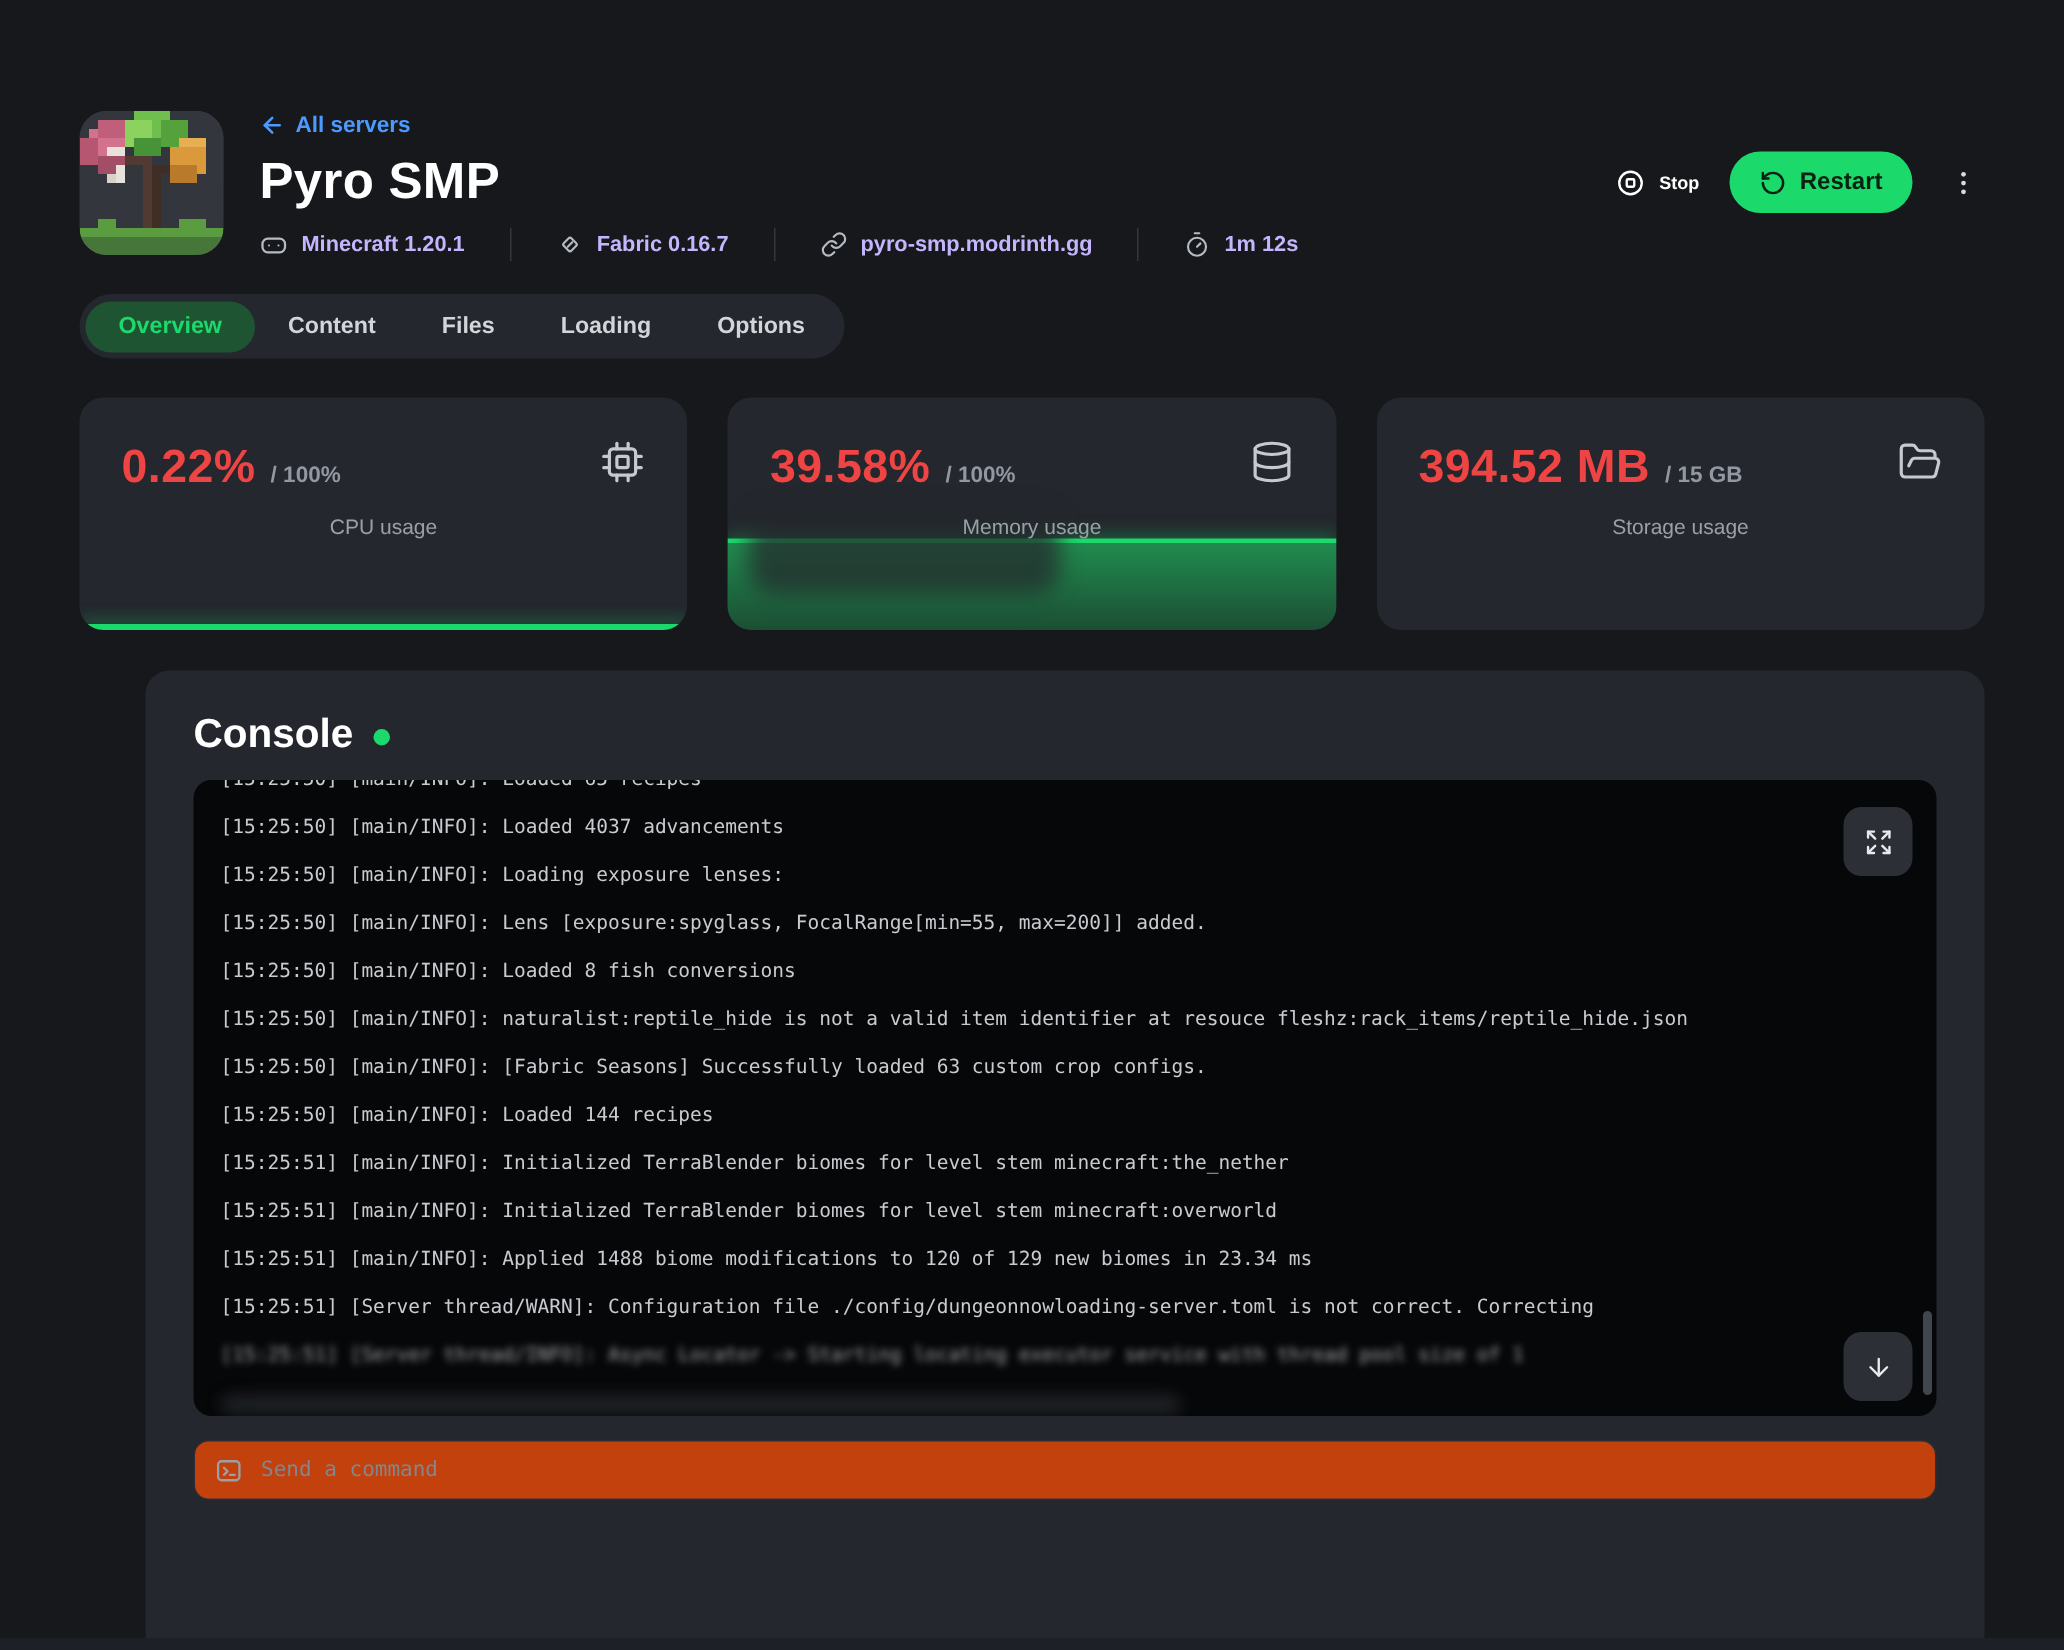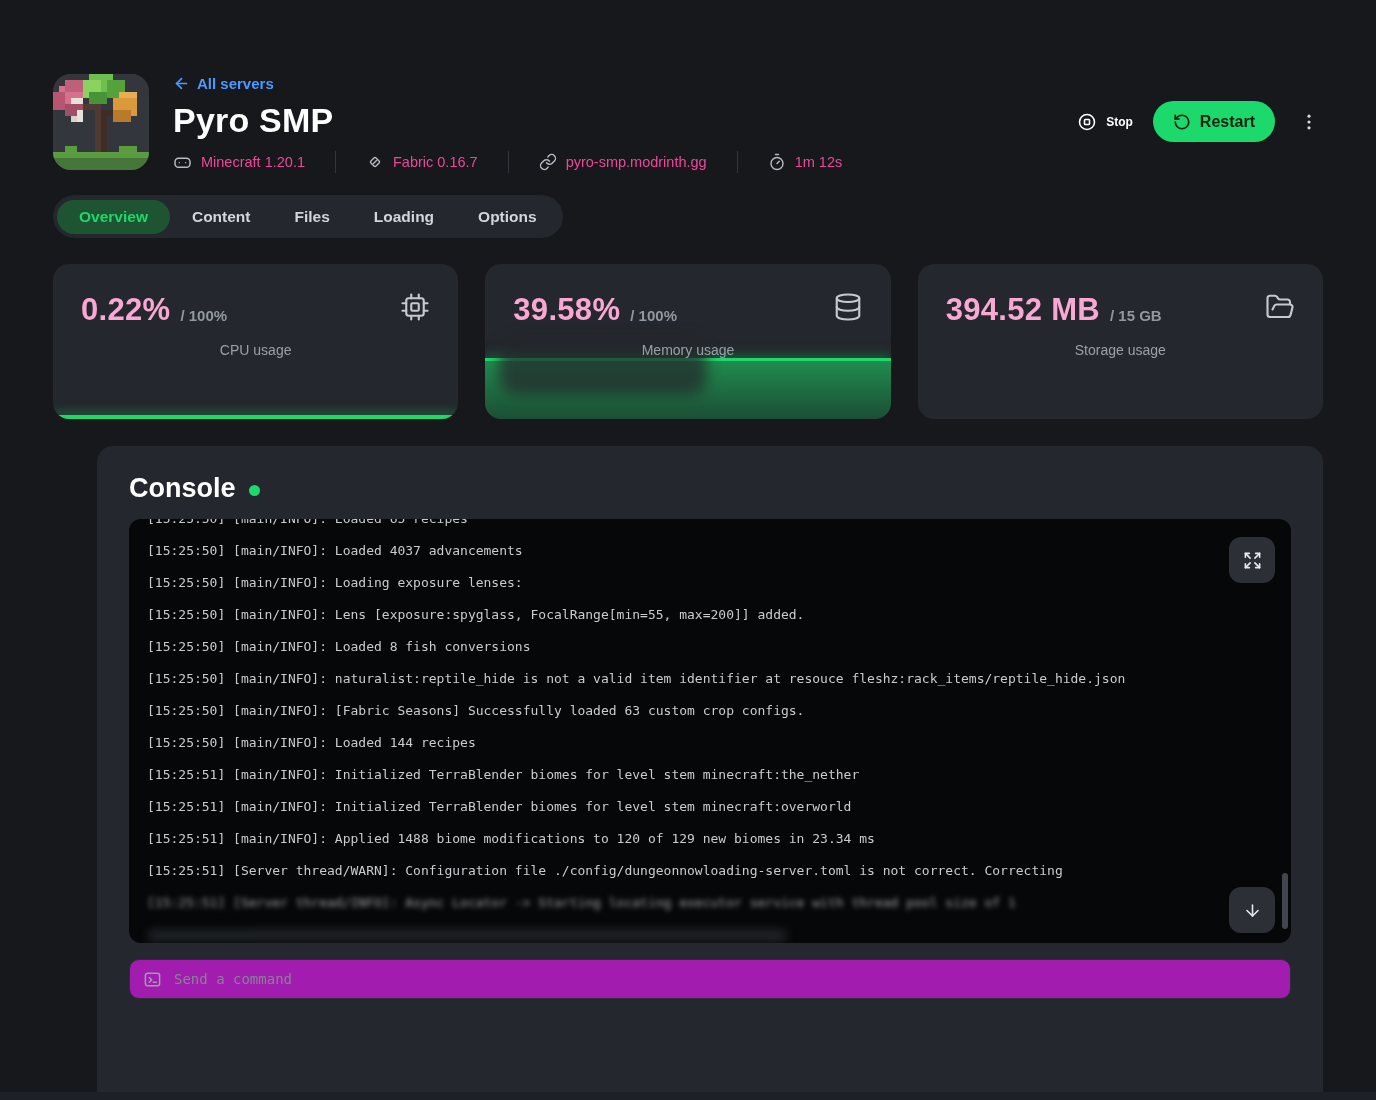--- a/index.html
+++ b/index.html
@@ -18,21 +18,21 @@
   .server-icon {
     width:96px; height:96px; border-radius:18px; overflow:hidden; flex:none;
     background:linear-gradient(#3b3e44,#2e3136);
   }
   .head-info { margin-left:24px; padding-top:1px; }
   .back-link {
     display:inline-flex; align-items:center; gap:7px;
     color:#4c9aff; font-size:15px; font-weight:600; text-decoration:none; cursor:pointer;
   }
   .page-title { font-size:34px; font-weight:800; color:#fff; margin:5px 0 11px; letter-spacing:.2px; }
-  .meta-row { display:flex; align-items:center; gap:30px; color:#ec4899; font-size:14.5px; font-weight:400; }
+  .meta-row { display:flex; align-items:center; gap:30px; color:#c4b5fd; font-size:14.5px; font-weight:700; }
   .meta-item { display:flex; align-items:center; gap:9px; }
   .meta-div { width:1px; height:22px; background:#33373d; }
   .meta-row svg { color:#b6bbc3; }
 
   .actions { margin-left:auto; display:flex; align-items:center; gap:20px; margin-top:27px; }
   .stop-btn {
     display:flex; align-items:center; gap:9px; background:none; border:none; cursor:pointer;
     color:#fff; font-size:12px; font-weight:700; font-family:inherit;
   }
   .restart-btn {
@@ -53,21 +53,21 @@
   }
   .tab.active { background:#1f5433; color:#1bd96a; }
 
   
   .cards { margin-top:26px; display:flex; gap:27px; }
   .card {
     flex:1; height:155px; background:#24272d; border-radius:16px;
     position:relative; overflow:hidden; padding:30px 28px;
   }
   .num-row { display:flex; align-items:flex-start; position:relative; z-index:2; }
-  .big-num { font-size:31px; font-weight:800; color:#f9a8d4; line-height:1; letter-spacing:.3px; }
+  .big-num { font-size:31px; font-weight:800; color:#ef4444; line-height:1; letter-spacing:.3px; }
   .max-num { font-size:15px; font-weight:600; color:#9298a1; margin-left:10px; margin-top:13px; }
   .stat-icon { margin-left:auto; color:#c6cad0; margin-top:-2px; }
   .stat-label { margin-top:17px; font-size:14px; color:#9aa0a9; position:relative; z-index:3;text-align:center; }
   .cpu-bar {
     position:absolute; left:0; right:0; bottom:0; height:4px; background:#1bd96a;
     box-shadow:0 -3px 10px rgba(27,217,106,.45); z-index:1;
   }
   .memory-fill {
     position:absolute; left:0; right:0; bottom:0; height:39.58%;
     border-top:3px solid #1bd96a;
@@ -107,21 +107,21 @@
     background:#2c3036; color:#e8eaed; display:flex; align-items:center; justify-content:center;
   }
   .expand-btn { top:18px; right:16px; }
   .down-btn { bottom:10px; right:16px; }
   .scroll-thumb {
     position:absolute; right:3px; bottom:14px; width:6px; height:56px;
     border-radius:3px; background:#41464d; cursor:pointer;
   }
 
   .cmd-row {
-    margin-top:16px; height:40px; border-radius:10px; background:#a21caf;
+    margin-top:16px; height:40px; border-radius:10px; background:#c2410c;
     border:1px solid #2b2e34; display:flex; align-items:center; gap:12px; padding:0 13px;
   }
   .cmd-row svg { color:#9aa0a8; flex:none; }
   .cmd-input {
     flex:1; background:transparent; border:none; outline:none; color:#cfd3d8;
     font-family:"DejaVu Sans Mono", monospace; font-size:14px;
   }
   .cmd-input::placeholder { color:#82878f; }
 
   .bottom-strip {

